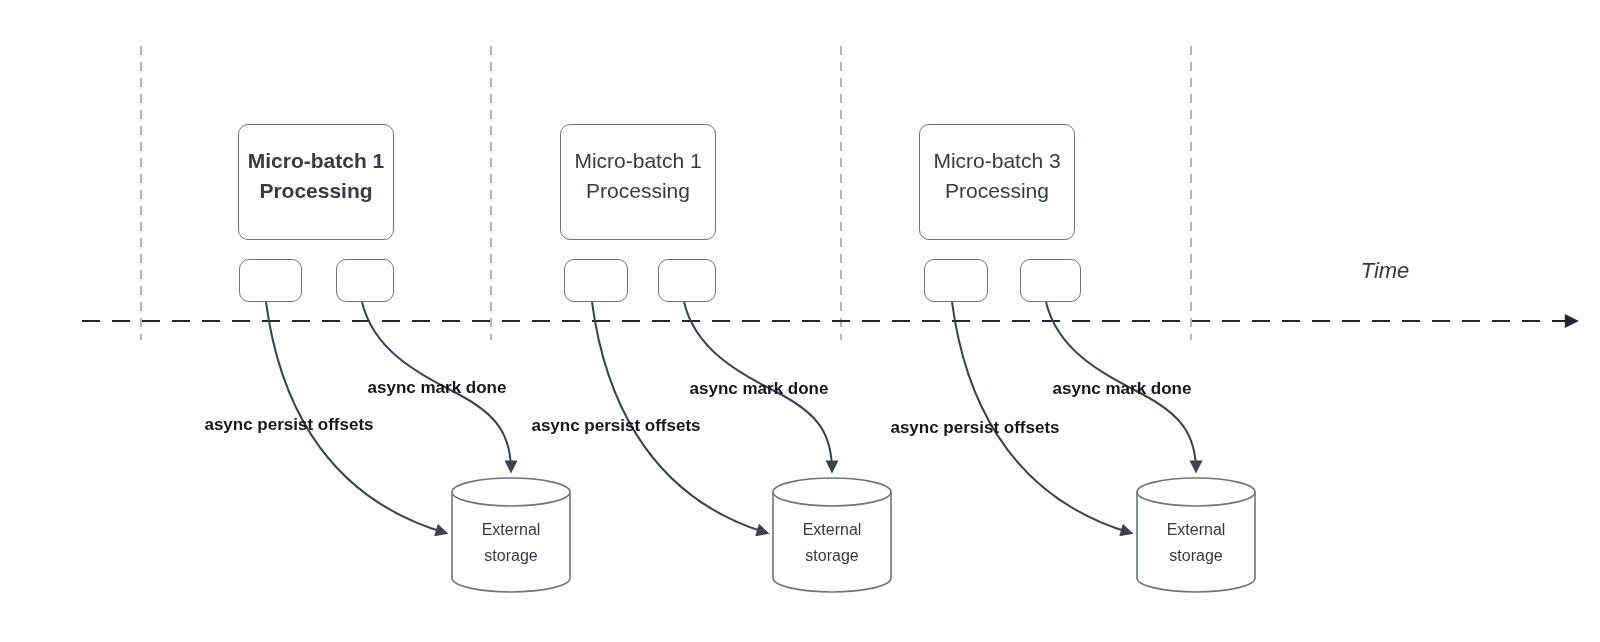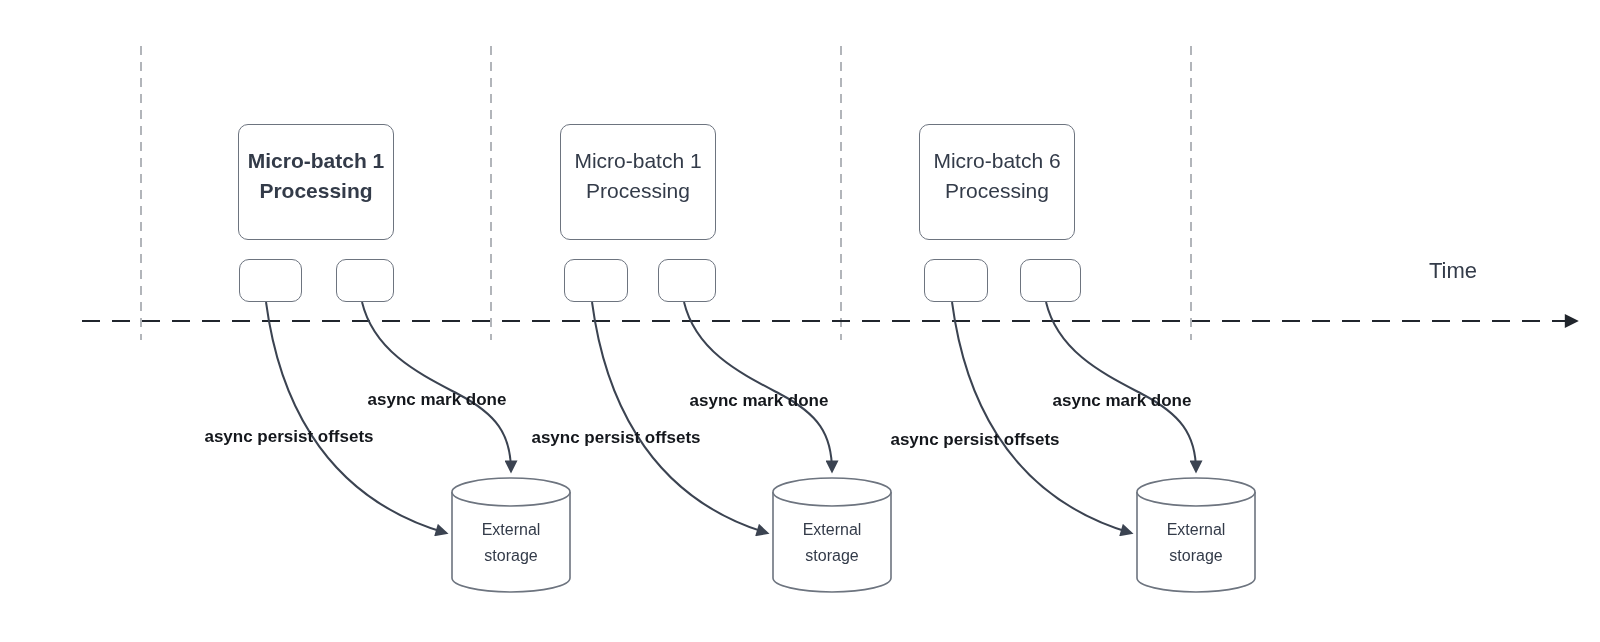--- a/index.html
+++ b/index.html
@@ -23,21 +23,21 @@
   .ah-axis-fill{fill:var(--color-axis);}
   .ah-curve-fill{fill:var(--color-curve);}
   .proc-box{position:absolute;z-index:1;width:156px;height:116px;
     border:1.5px solid var(--color-shape-stroke);border-radius:10px;background:#ffffff;
     display:flex;align-items:center;justify-content:center;text-align:center;
     padding-bottom:12px;top:124px;}
   .proc-box .txt{font-size:21px;line-height:30px;color:var(--color-shape-text);white-space:pre-line;}
   .mini-box{position:absolute;z-index:1;height:43px;top:259px;
     border:1.5px solid var(--color-shape-stroke);border-radius:10px;background:#ffffff;}
   .async-label{position:absolute;z-index:2;transform:translate(-50%,-50%);
-    font-size:17px;font-weight:700;color:var(--color-label-text);white-space:nowrap;margin-top:12px;}
+    font-size:17px;font-weight:700;color:var(--color-label-text);white-space:nowrap;}
   .storage-label{position:absolute;z-index:2;transform:translate(-50%,-50%);
     font-size:16px;line-height:26px;color:var(--color-shape-text);
     text-align:center;white-space:pre-line;}
   .time-label{position:absolute;z-index:2;transform:translate(-50%,-50%);
     font-size:22px;color:var(--color-shape-text);white-space:nowrap;}
 </style>
 </head>
 <body>
 
 <div class="stage">
@@ -98,25 +98,25 @@
 Processing</span>
   </div>
   <div class="mini-box" style="left:564px;width:64px;"></div>
   <div class="mini-box" style="left:658px;width:58px;"></div>
   <div class="async-label" style="left:616px;top:426px;">async persist offsets</div>
   <div class="async-label" style="left:759px;top:389px;">async mark done</div>
   <div class="storage-label" style="left:832px;top:543px;">External
 storage</div>
 
   <div class="proc-box" style="left:919px;">
-    <span class="txt">Micro-batch 6
+    <span class="txt">Micro-batch 3
 Processing</span>
   </div>
   <div class="mini-box" style="left:924px;width:64px;"></div>
   <div class="mini-box" style="left:1020px;width:61px;"></div>
   <div class="async-label" style="left:975px;top:428px;">async persist offsets</div>
   <div class="async-label" style="left:1122px;top:389px;">async mark done</div>
   <div class="storage-label" style="left:1196px;top:543px;">External
 storage</div>
 
-  <div class="time-label" style="left:1453px;top:271px;">Time</div>
+  <div class="time-label" style="left:1385px;top:271px;font-style:italic;">Time</div>
 
 </div>
 
 </body></html>

